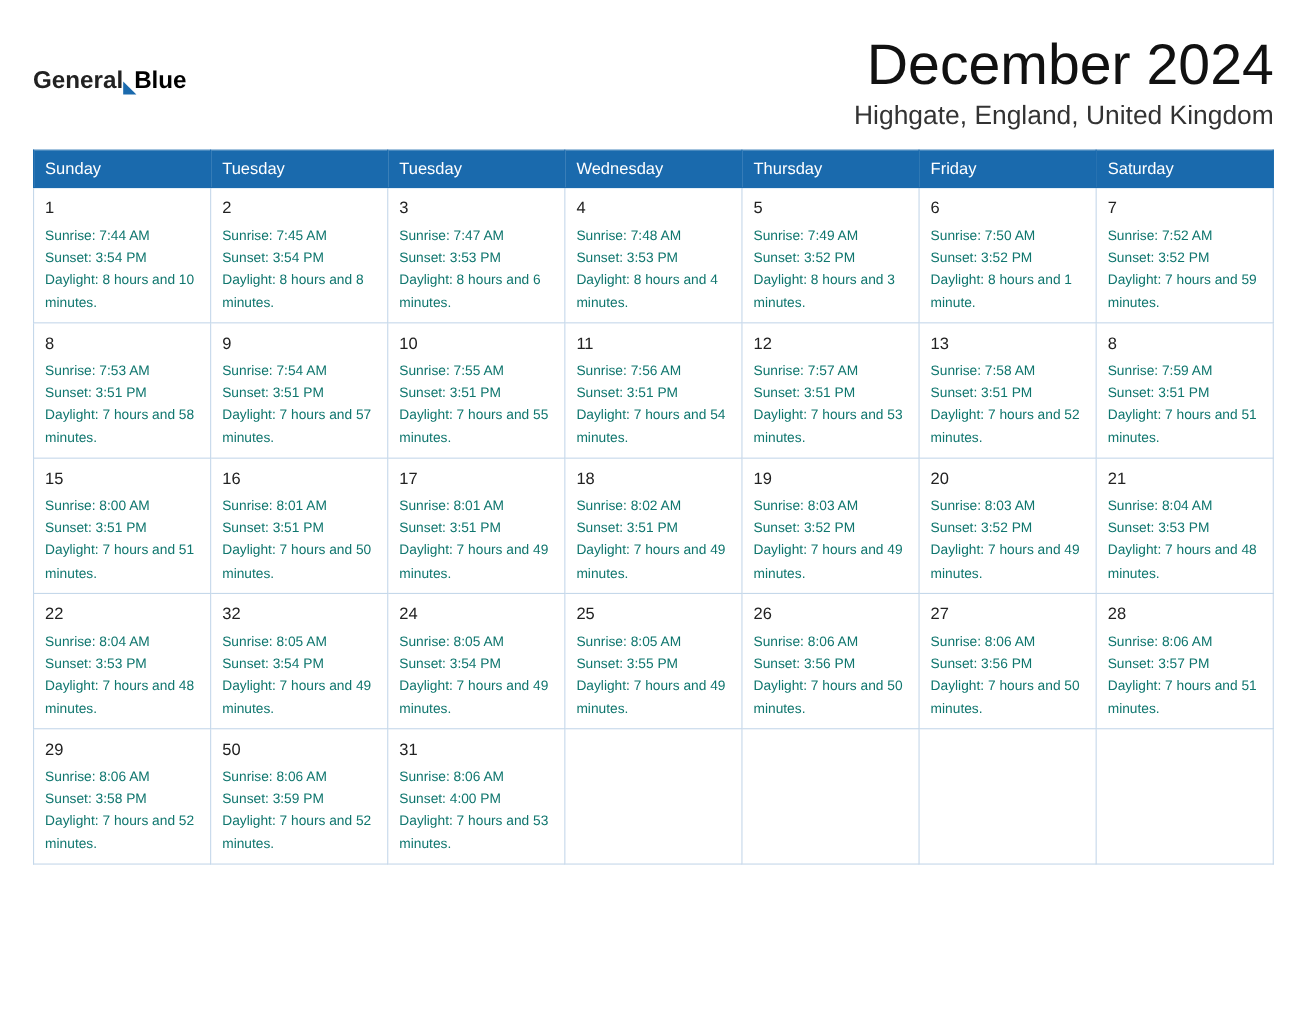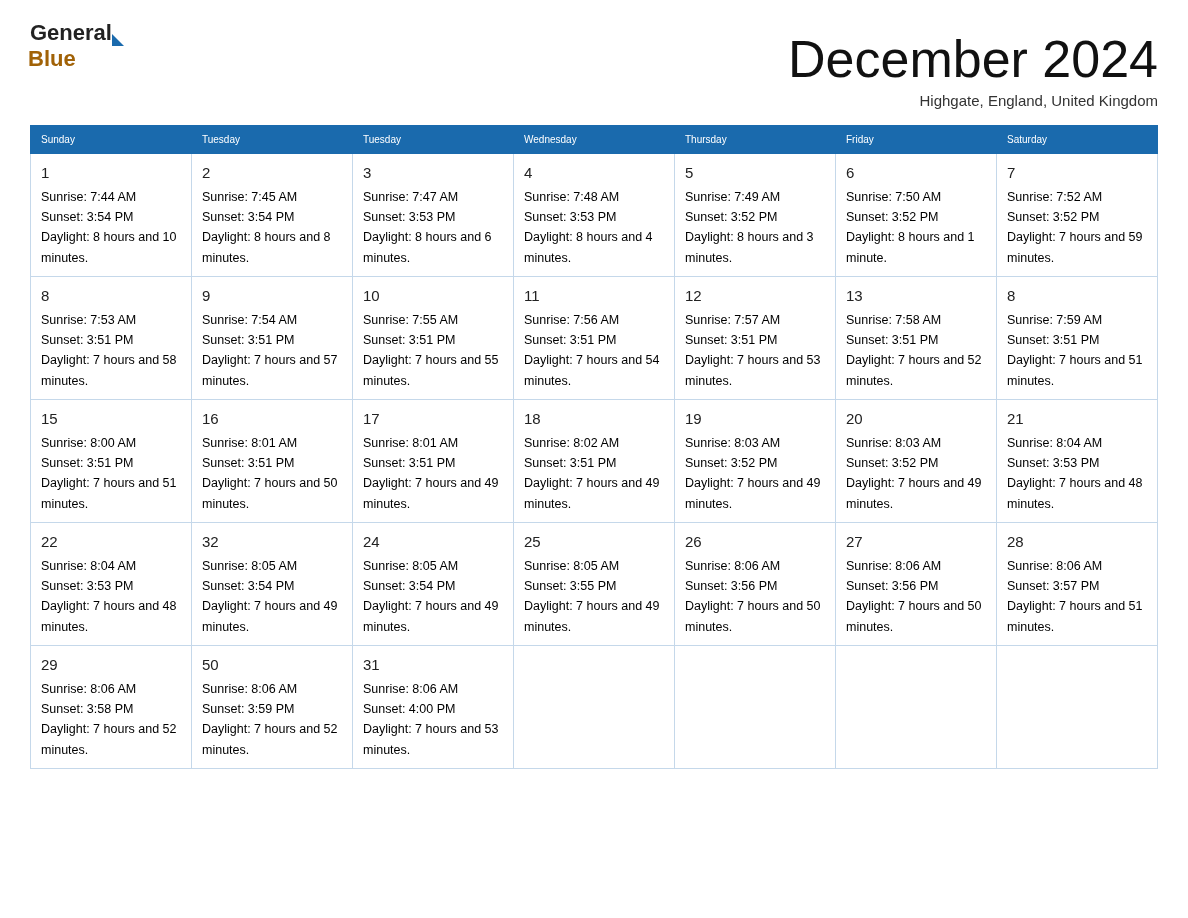--- a/index.html
+++ b/index.html
@@ -30,57 +30,58 @@
       width: 0;
       height: 0;
       border-left: 12px solid #1a6aad;
       border-top: 12px solid transparent;
       border-bottom: 0px solid transparent;
       margin-top: 2px;
     }
     .logo-blue {
       font-size: 22px;
       font-weight: bold;
-      color: #a16207;
+      color: #000000;
       margin-left: -2px;
+      margin-top: 40px;
     }
     .logo-block {
       display: flex;
-      flex-direction: column;
+      flex-direction: row;
     }
     .logo-top-row {
       display: flex;
       align-items: flex-end;
     }
     .title-block {
       text-align: right;
       margin-top: 11px;
     }
     .month-title {
       font-size: 52px;
       font-weight: normal;
       color: #111;
       line-height: 1.1;
     }
     .location {
-      font-size: 15px;
+      font-size: 24px;
       color: #333;
       margin-top: 4px;
     }
     table {
       width: 100%;
       border-collapse: collapse;
       margin-top: 8px;
     }
     thead tr {
       background-color: #1a6aad;
     }
     thead th {
       color: #fff;
-      font-size: 10px;
+      font-size: 15px;
       font-weight: normal;
       padding: 8px 10px;
       text-align: left;
       border: 1px solid #1a6aad;
     }
     tbody tr {
       background-color: #fff;
     }
     tbody tr td {
       vertical-align: top;
@@ -92,21 +93,21 @@
       width: 14.28%;
     }
     .day-number {
       font-size: 15px;
       font-weight: normal;
       display: block;
       margin-bottom: 2px;
     }
     .day-info {
       font-size: 12.5px;
-      color: #000000;
+      color: #0f766e;
       line-height: 1.55;
     }
     tbody tr:not(:last-child) td {
       border-bottom: 1px solid #c5d8ea;
     }
   </style>
 </head>
 <body>
 
 <div class="header">

